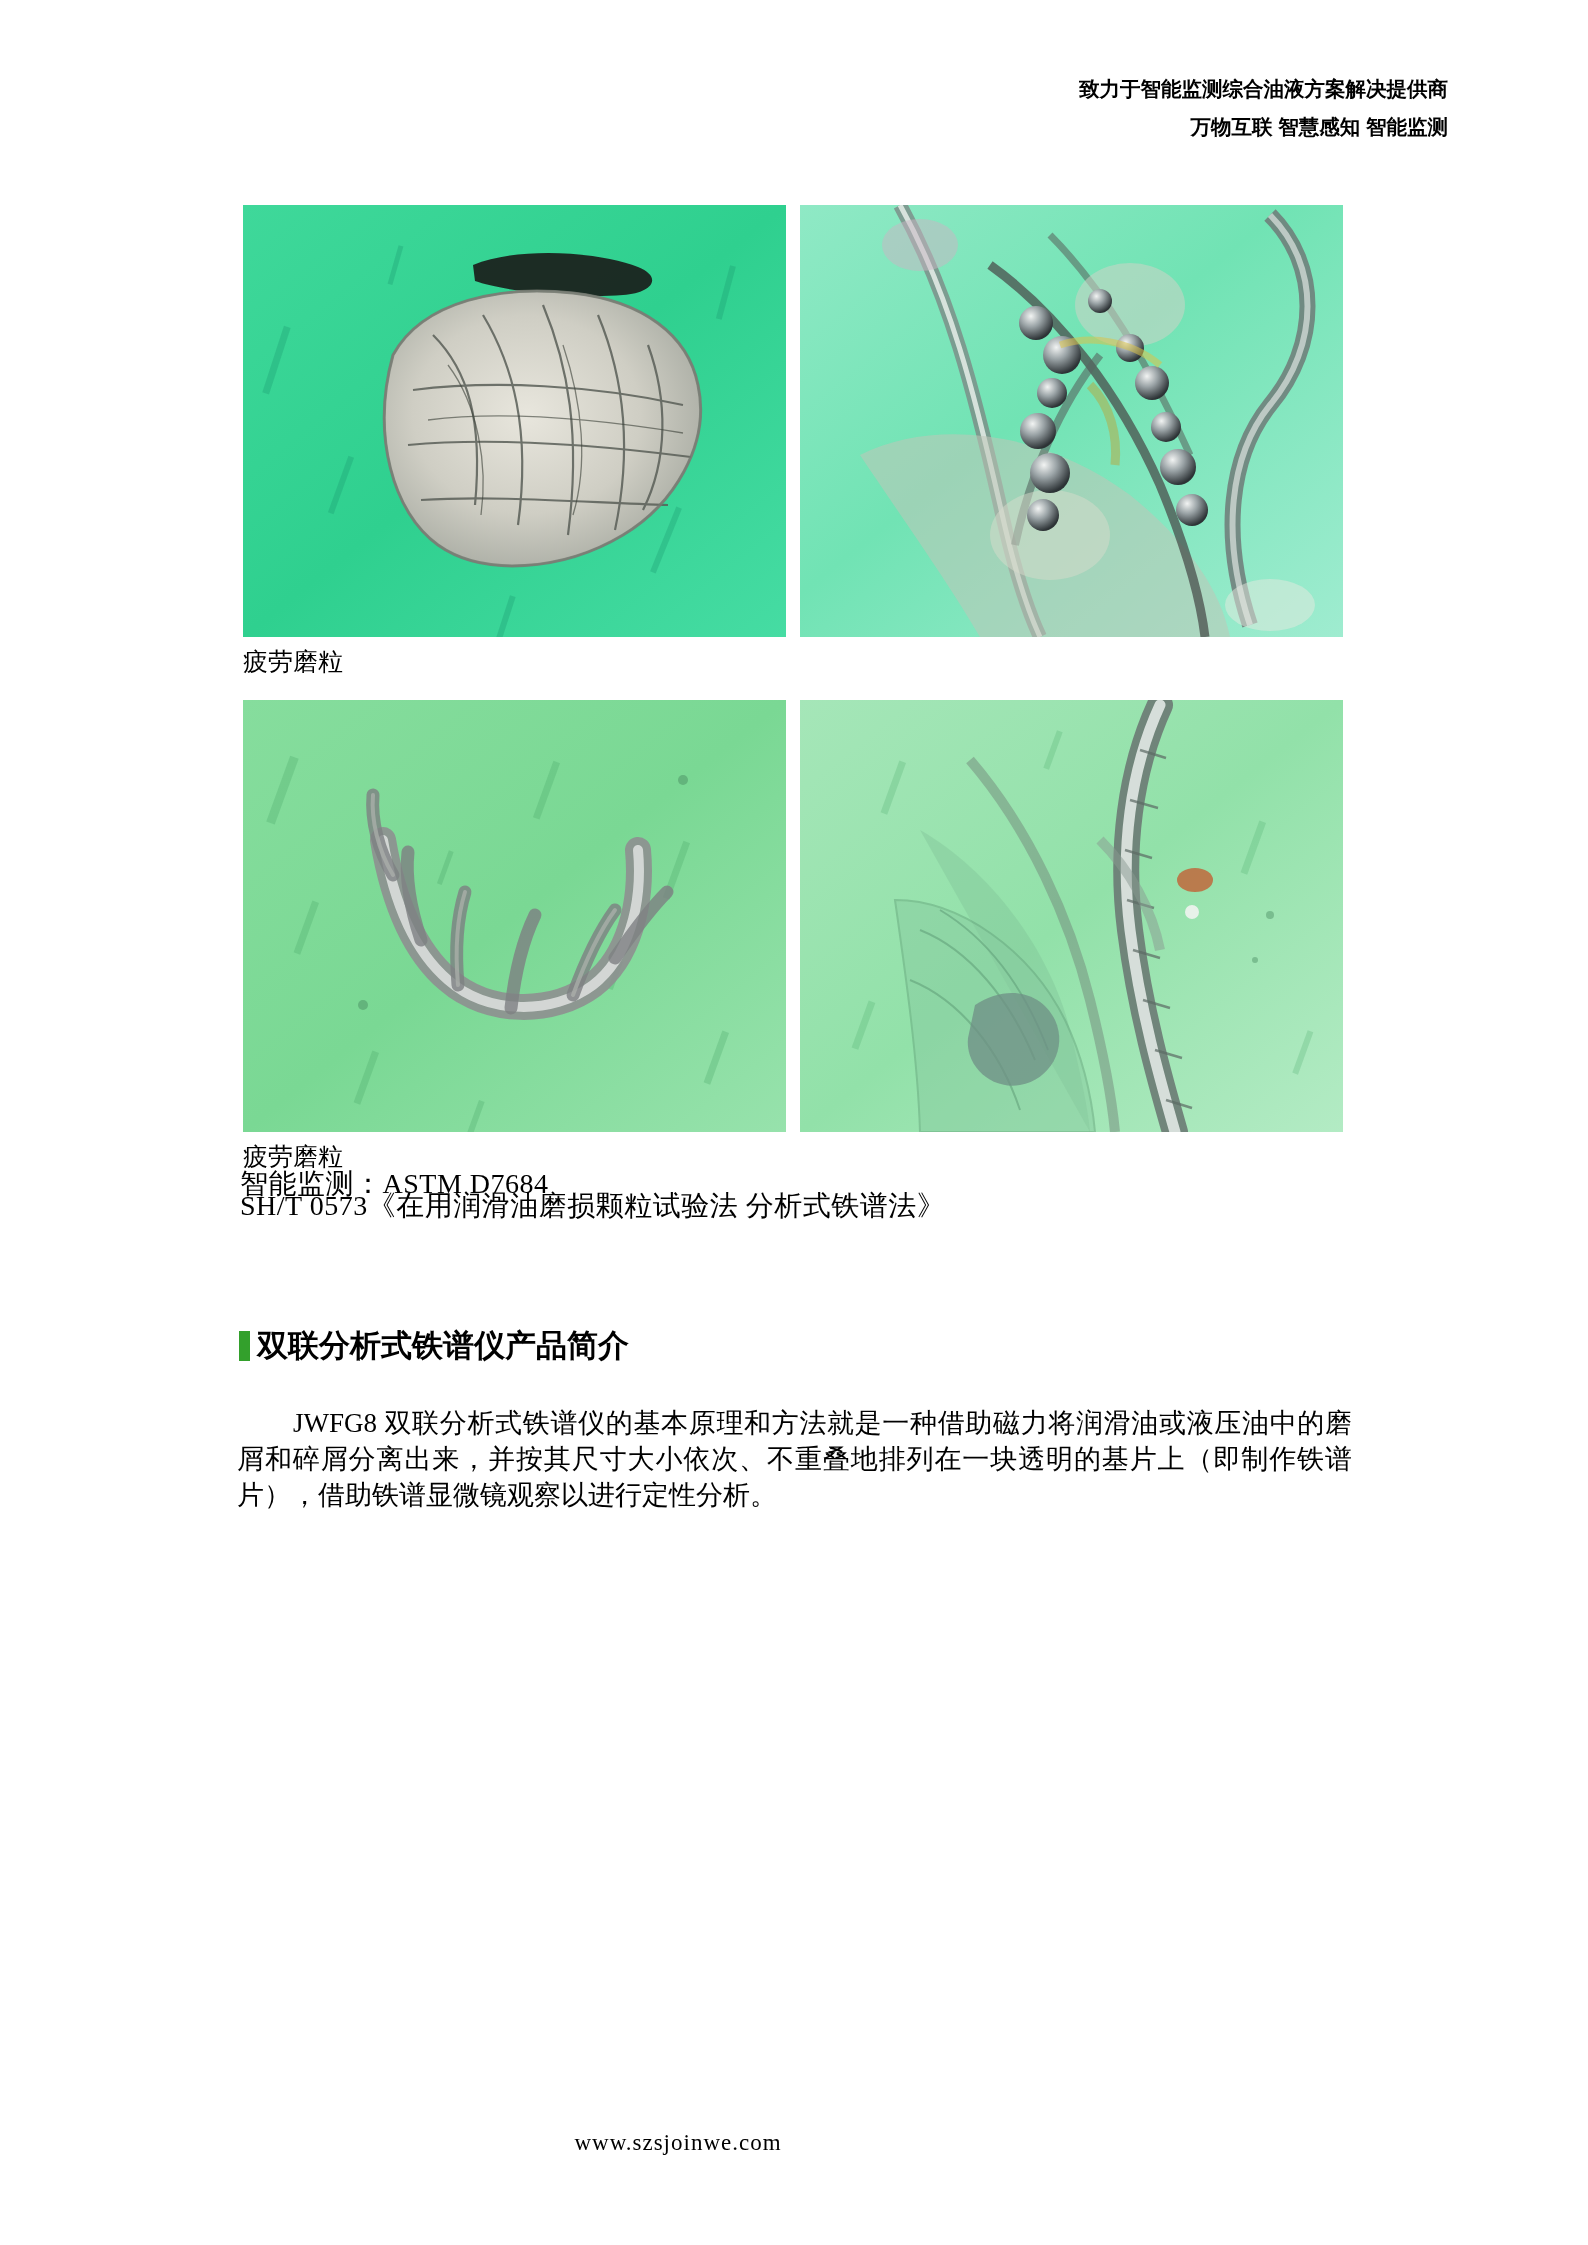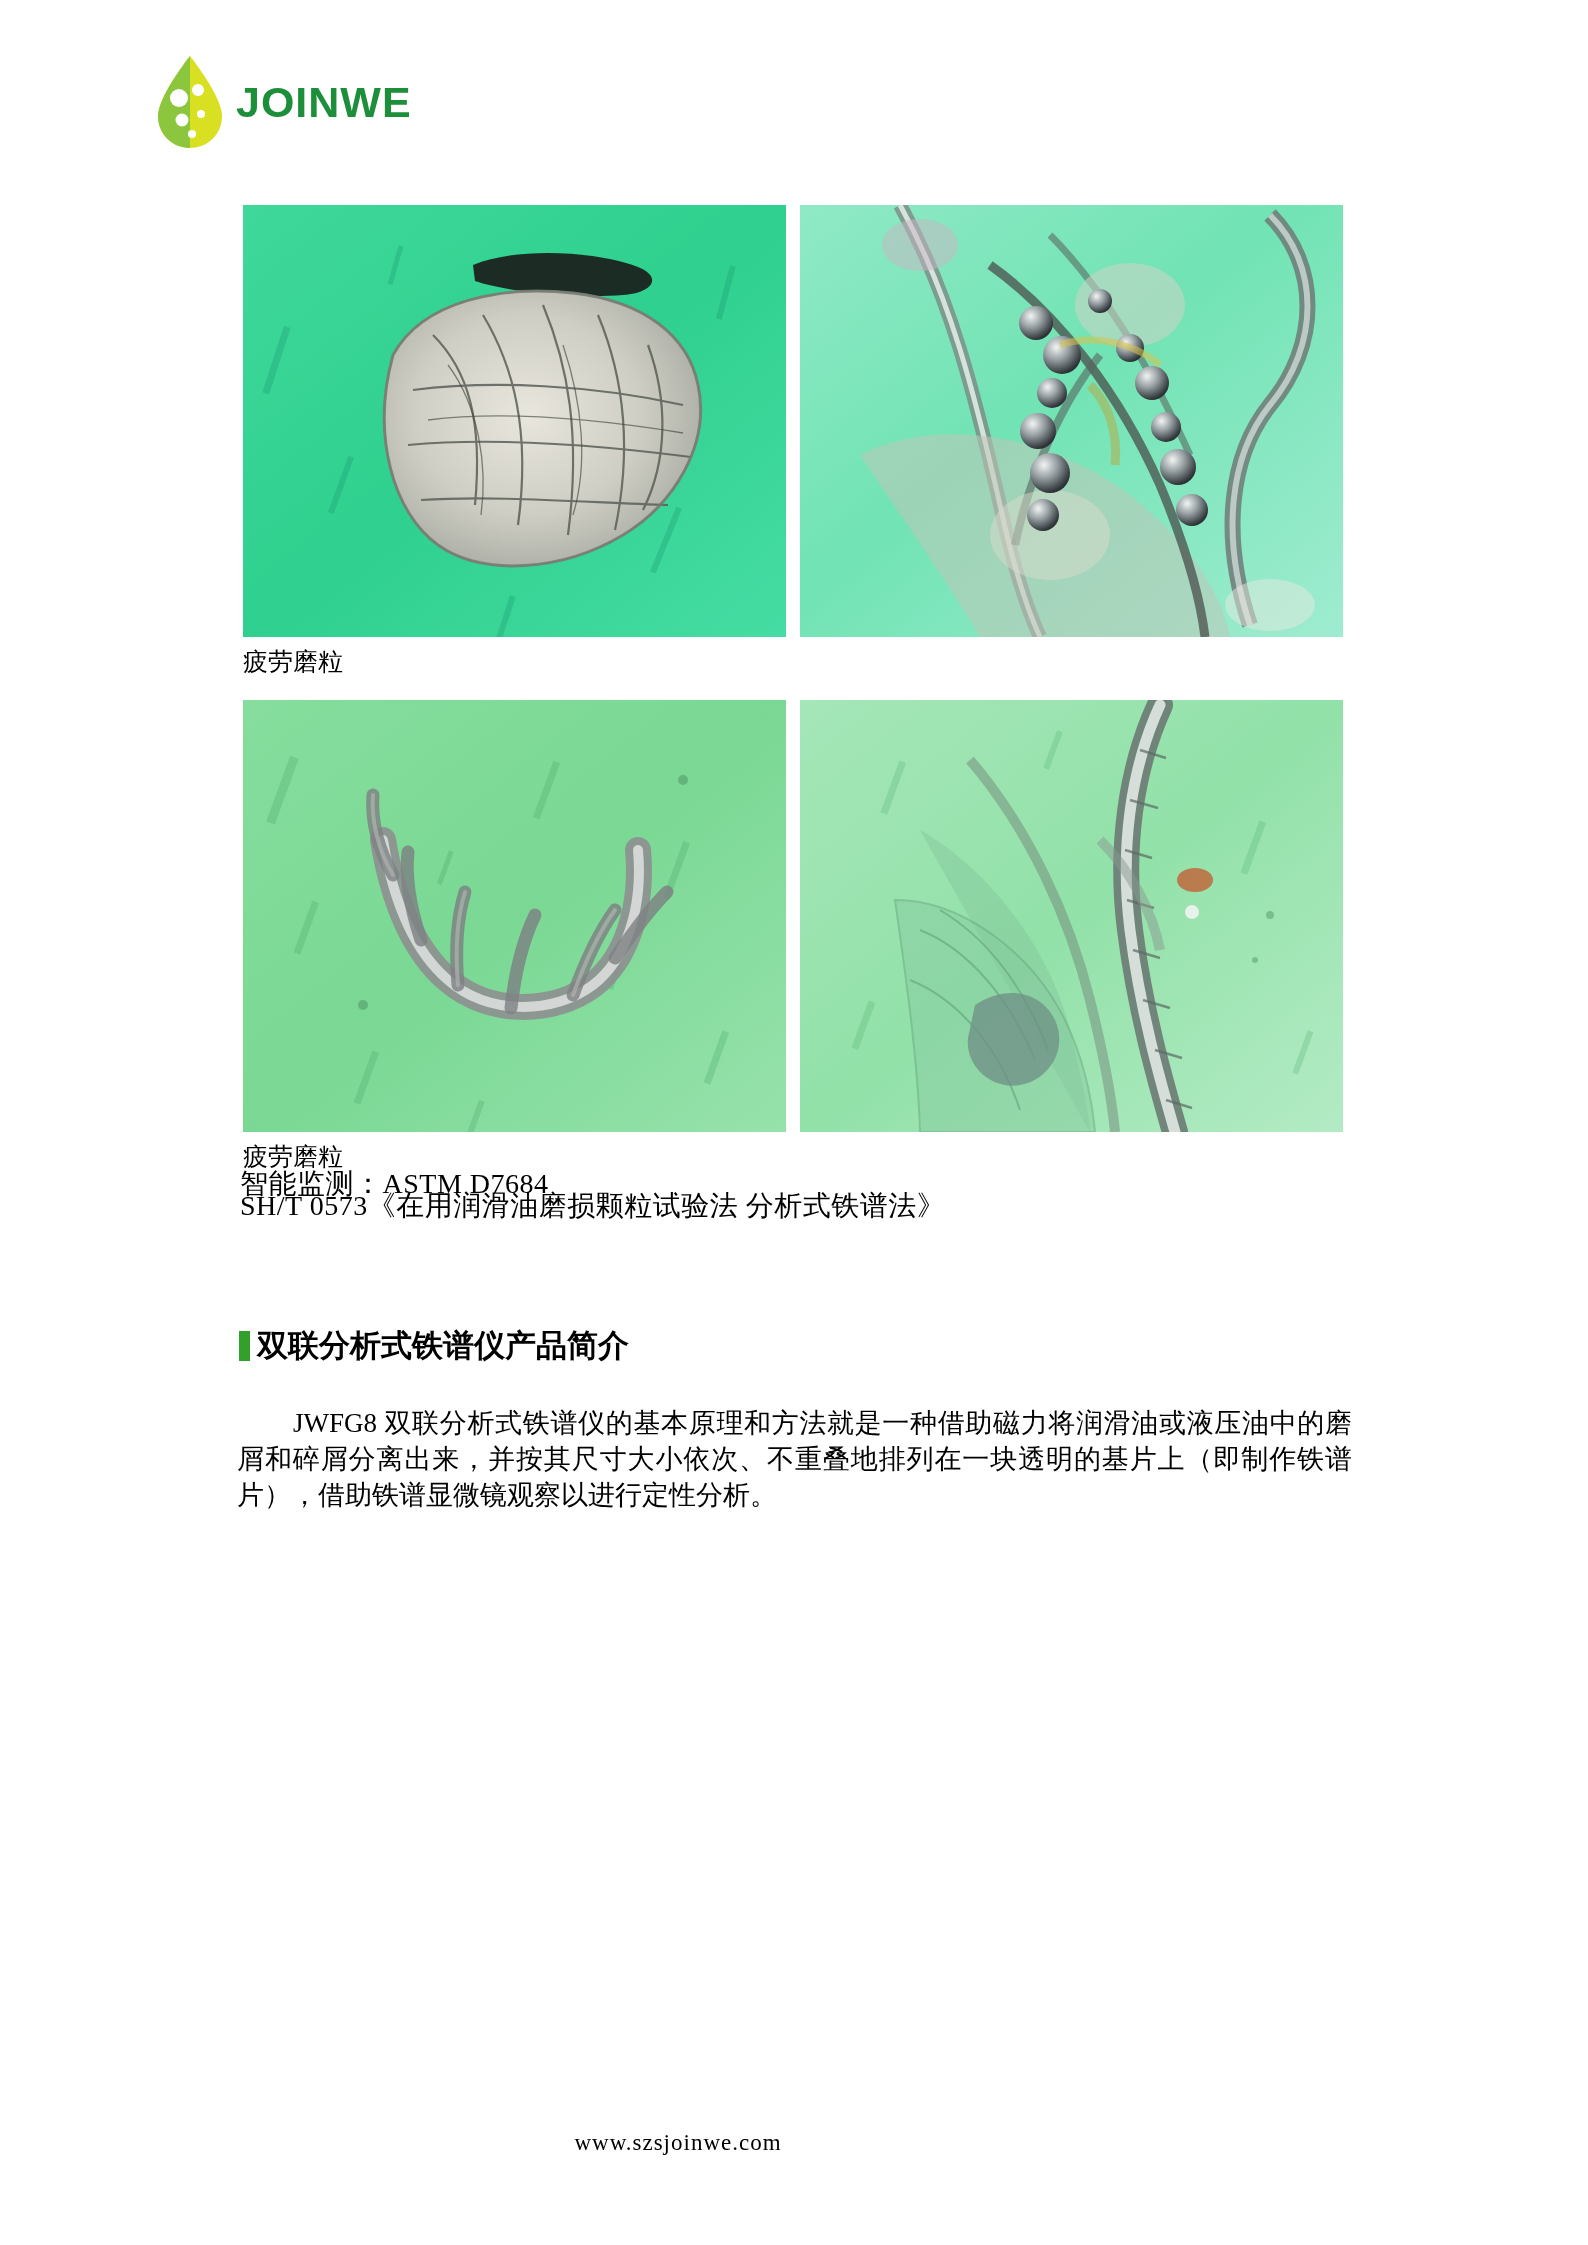--- a/index.html
+++ b/index.html
@@ -140,33 +140,23 @@
     text-align: center;
     font-size: 23px;
     font-family: "Liberation Serif", serif;
     letter-spacing: 1px;
   }
 </style>
 </head>
 <body>
 
 <div class="header">
-  <div class="logo-block">
-    <div class="logo-mark">
-      <svg width="76" height="96" viewBox="0 0 76 96" xmlns="http://www.w3.org/2000/svg">
-        <path d="M38 2 C38 2 6 42 6 62 C6 80 20 94 38 94 C56 94 70 80 70 62 C70 42 38 2 38 2 Z" fill="#d9e021"></path>
-        <path d="M38 2 C38 2 6 42 6 62 C6 80 20 94 38 94 L38 2 Z" fill="#8cc63f"></path>
-        <circle cx="27" cy="44" r="9" fill="#ffffff"></circle>
-        <circle cx="46" cy="36" r="6" fill="#ffffff"></circle>
-        <circle cx="30" cy="66" r="6.5" fill="#ffffff"></circle>
-        <circle cx="49" cy="60" r="4" fill="#ffffff"></circle>
-        <circle cx="40" cy="80" r="4" fill="#ffffff"></circle>
-      </svg>
-    </div>
-    <div class="logo-text">JOINWE</div>
+  <div class="header-slogan">
+    <div>致力于智能监测综合油液方案解决提供商</div>
+    <div>万物互联 智慧感知 智能监测</div>
   </div>
 </div>
 
 <div class="figure-row row1">
 
   <div class="micro">
     <svg width="543" height="432" viewBox="0 0 543 432" xmlns="http://www.w3.org/2000/svg">
       <defs>
         <linearGradient id="g1" x1="0" y1="0" x2="1" y2="1">
           <stop offset="0%" stop-color="#3fd89a"></stop>

